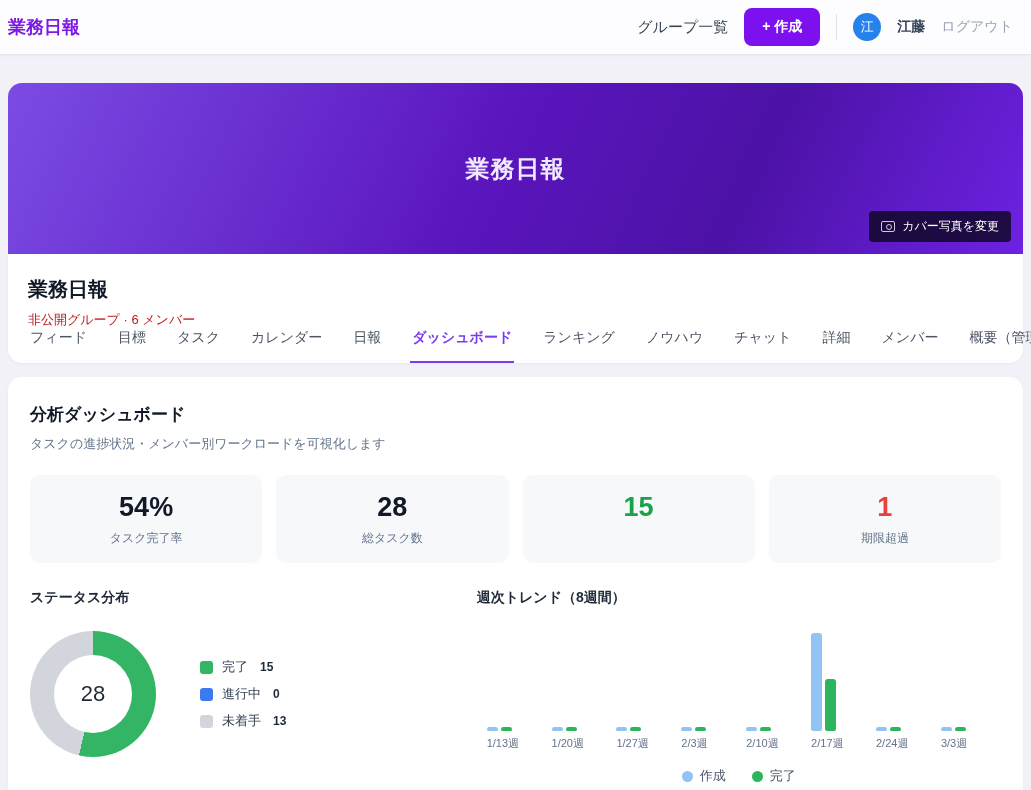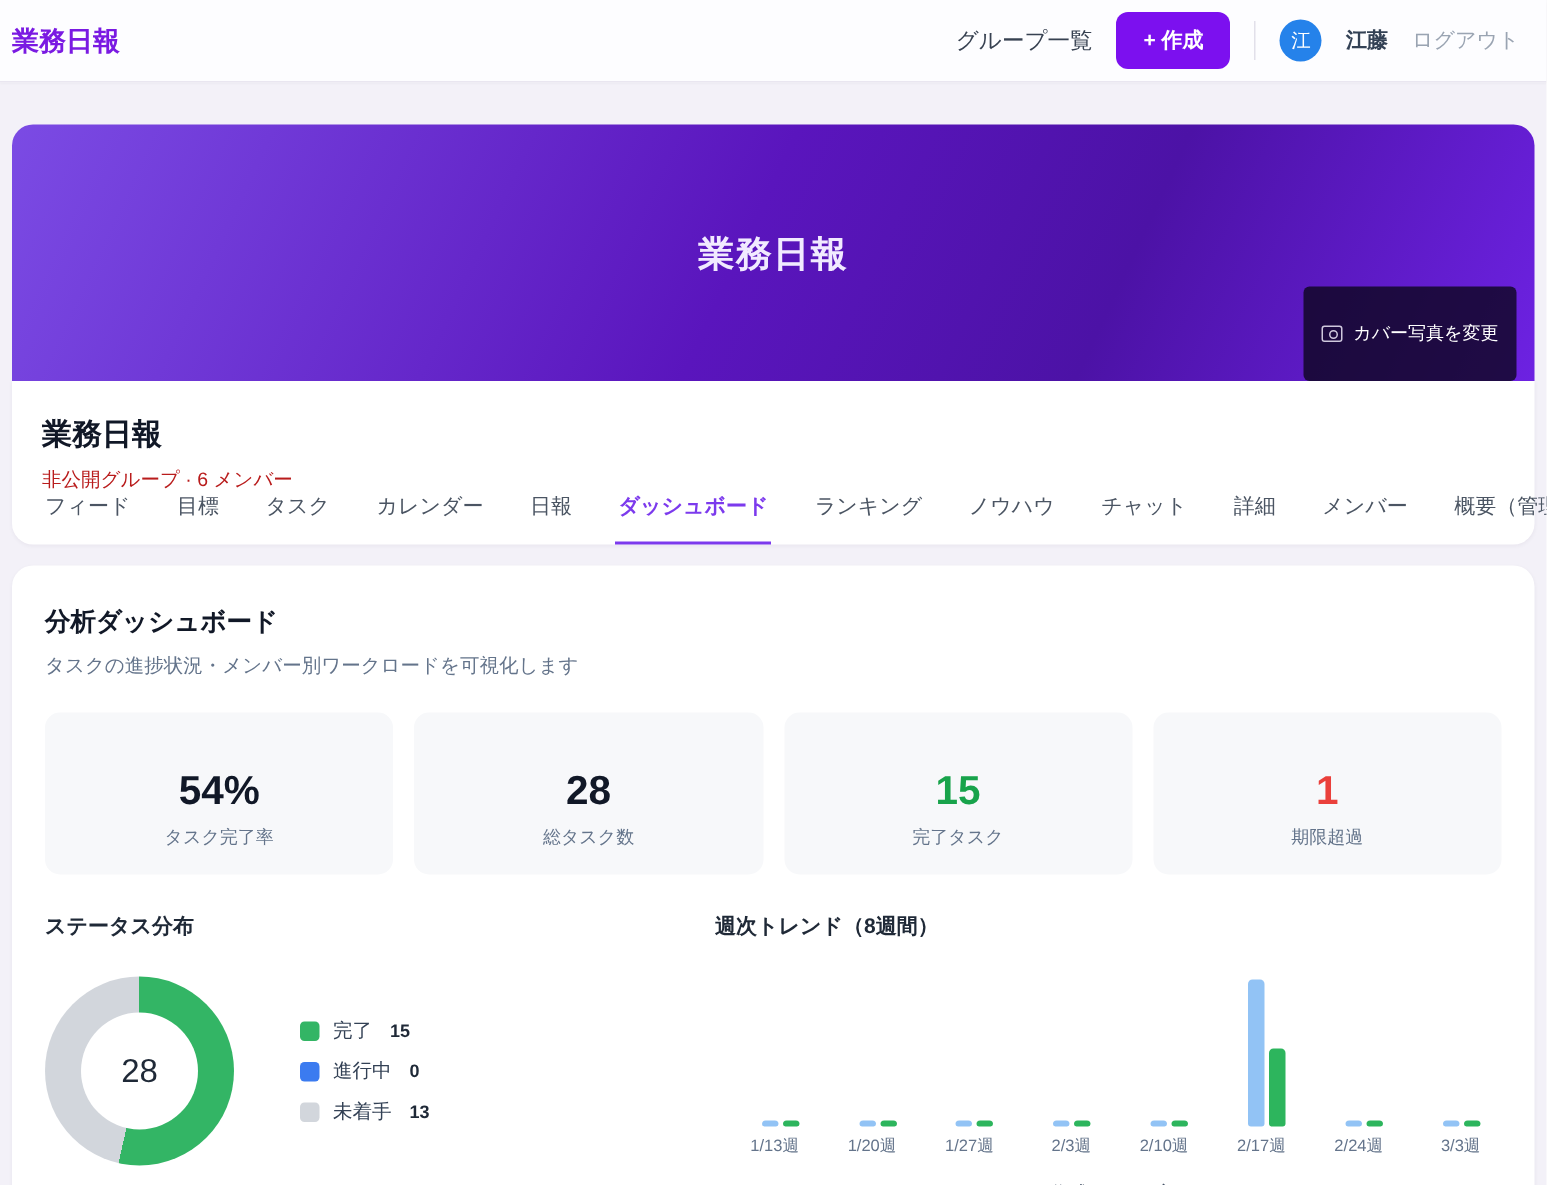--- a/index.html
+++ b/index.html
@@ -36,23 +36,23 @@
   
   .cover {
     height:171px; border-radius:14px 14px 0 0; position:relative;
     background:linear-gradient(115deg,#7b4be4 0%,#5a15bd 48%,#4c12a6 72%,#6d22e2 100%);
   }
   .cover-title {
     position:absolute; top:50%; left:50%; transform:translate(-50%,-50%);
     color:#f1eaff; font-size:24px; font-weight:bold; letter-spacing:1px;
   }
   .cover-btn {
-    position:absolute; right:12px; bottom:0;
+    position:absolute; right:12px; bottom:12px;
     background:rgba(10,5,25,.78); color:#fff; font-size:12px;
-    border:none; border-radius:4px; padding:23px 12px; cursor:pointer;
+    border:none; border-radius:4px; padding:7px 12px; cursor:pointer;
     display:flex; align-items:center; gap:7px;
   }
   .cam-icon { width:14px; height:11px; border:1.5px solid #cfc8dd; border-radius:2px; position:relative; display:inline-block; }
   .cam-icon::after { content:""; position:absolute; left:3.5px; top:2px; width:4px; height:4px; border-radius:50%; border:1.5px solid #cfc8dd; }
 
   
   .group-card {
     background:#fff; border-radius:0 0 14px 14px; padding:22px 20px 0 20px;
     box-shadow:0 1px 3px rgba(30,20,60,.05);
   }
@@ -70,21 +70,21 @@
     background:#fff; border-radius:14px; margin-top:14px; padding:26px 22px 30px 22px;
     box-shadow:0 1px 3px rgba(30,20,60,.05); min-height:404px;
   }
   .dash-title { font-size:17px; font-weight:bold; color:#111827; }
   .dash-sub { font-size:13px; color:#64748b; margin-top:9px; }
 
   .stats { display:grid; grid-template-columns:repeat(4,1fr); gap:14px; margin-top:22px; }
   .stat {
     background:#f7f8fa; border-radius:10px; text-align:center; padding:17px 0 16px 0;
   }
-  .stat-value { font-size:27px; font-weight:bold; color:#111827;margin-top:20px; }
+  .stat-value { font-size:27px; font-weight:bold; color:#111827; }
   .stat-label { font-size:12px; color:#64748b; margin-top:7px; }
 
   .charts { display:grid; grid-template-columns:46% 54%; margin-top:26px; }
   .section-title { font-size:14px; font-weight:bold; color:#1f2937; }
 
   
   .donut-wrap { display:flex; align-items:center; gap:44px; margin-top:24px; }
   .donut { width:126px; height:126px; border-radius:50%; position:relative; }
   .donut-hole {
     position:absolute; left:50%; top:50%; transform:translate(-50%,-50%);
@@ -96,21 +96,21 @@
   .dlegend-row { display:flex; align-items:center; gap:9px; font-size:13px; color:#334155; }
   .dlegend-swatch { width:13px; height:13px; border-radius:3px; flex:none; }
   .dlegend-val { font-weight:bold; color:#1f2937; margin-left:3px; font-size:12px; }
 
   
   .trend { margin-top:10px; }
   .trend-plot {
     height:134px; display:flex; align-items:flex-end; justify-content:space-between;
     padding:0 14px 0 10px;
   }
-  .week { display:flex; flex-direction:column; align-items:flex-end; width:46px; }
+  .week { display:flex; flex-direction:column; align-items:flex-start; width:46px; }
   .week-bars { display:flex; align-items:flex-end; gap:3px; height:100px; }
   .bar { width:11px; border-radius:3px 3px 2px 2px; }
   .week-label { font-size:11px; color:#64748b; margin-top:5px; white-space:nowrap; }
   .trend-legend { display:flex; justify-content:center; gap:26px; margin-top:16px; }
   .tlegend-item { display:flex; align-items:center; gap:7px; font-size:13px; color:#475569; }
   .tlegend-dot { width:11px; height:11px; border-radius:50%; }
 </style>
 </head>
 <body>
 
@@ -163,21 +163,20 @@
         <div class="stat">
           <div class="stat-value" style="color: rgb(17, 24, 39);">54%</div>
           <div class="stat-label">タスク完了率</div>
         </div>
         <div class="stat">
           <div class="stat-value" style="color: rgb(17, 24, 39);">28</div>
           <div class="stat-label">総タスク数</div>
         </div>
         <div class="stat">
           <div class="stat-value" style="color: rgb(24, 163, 75);">15</div>
-          <div class="stat-label">完了タスク</div>
         </div>
         <div class="stat">
           <div class="stat-value" style="color: rgb(234, 64, 59);">1</div>
           <div class="stat-label">期限超過</div>
         </div>
       </div>
 
     <div class="charts">
       <div>
         <div class="section-title">ステータス分布</div>

